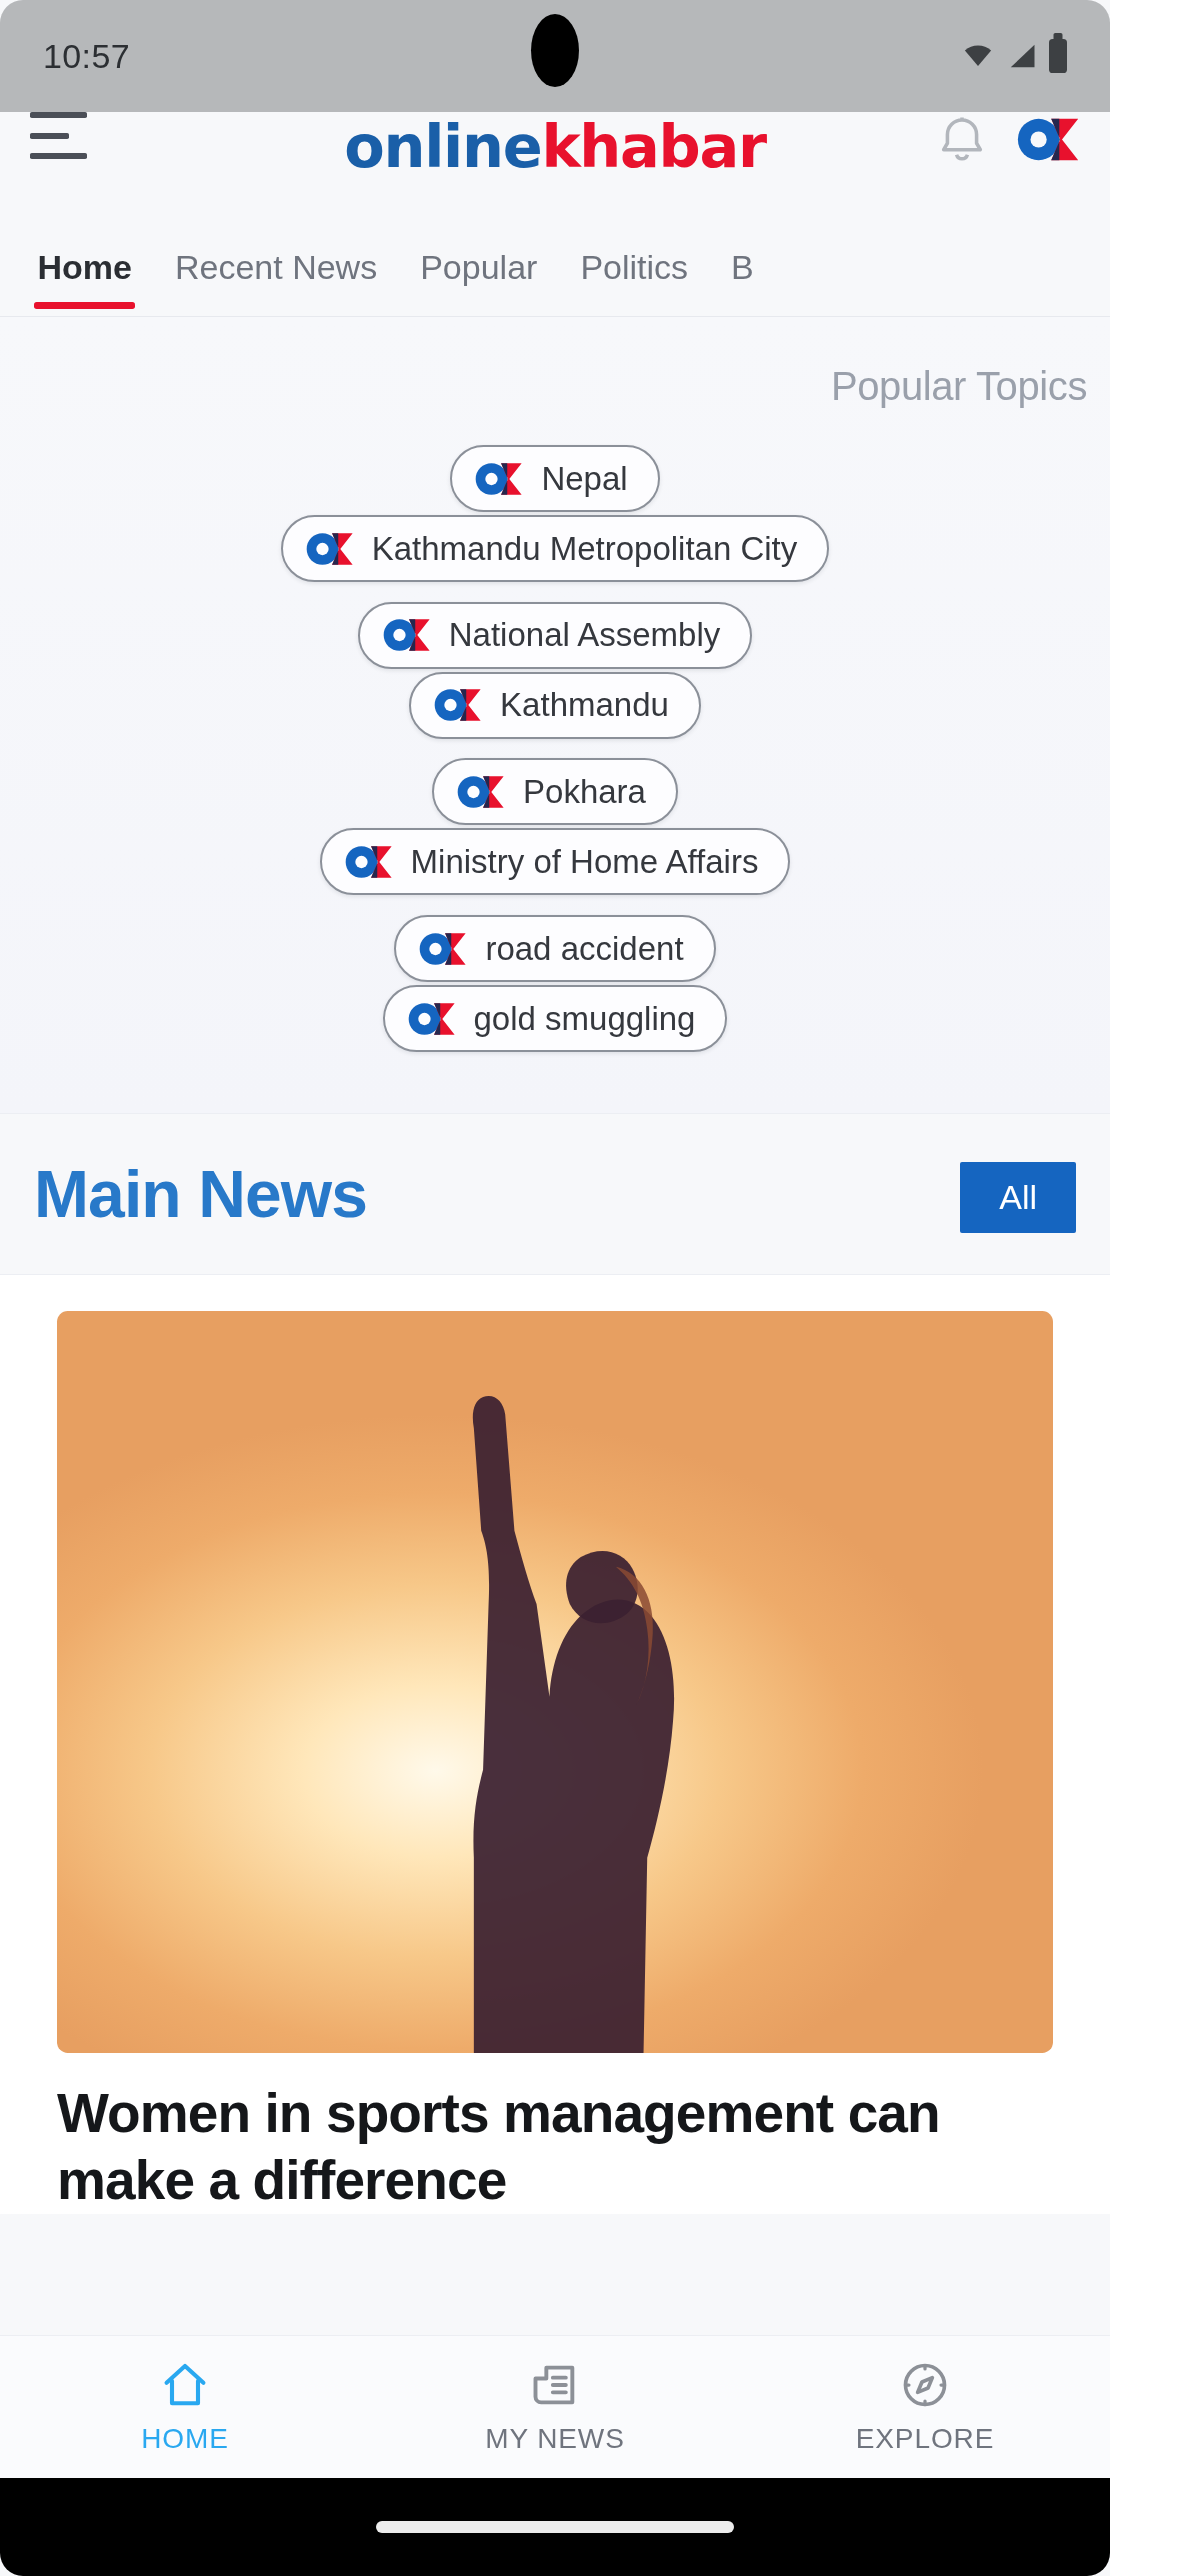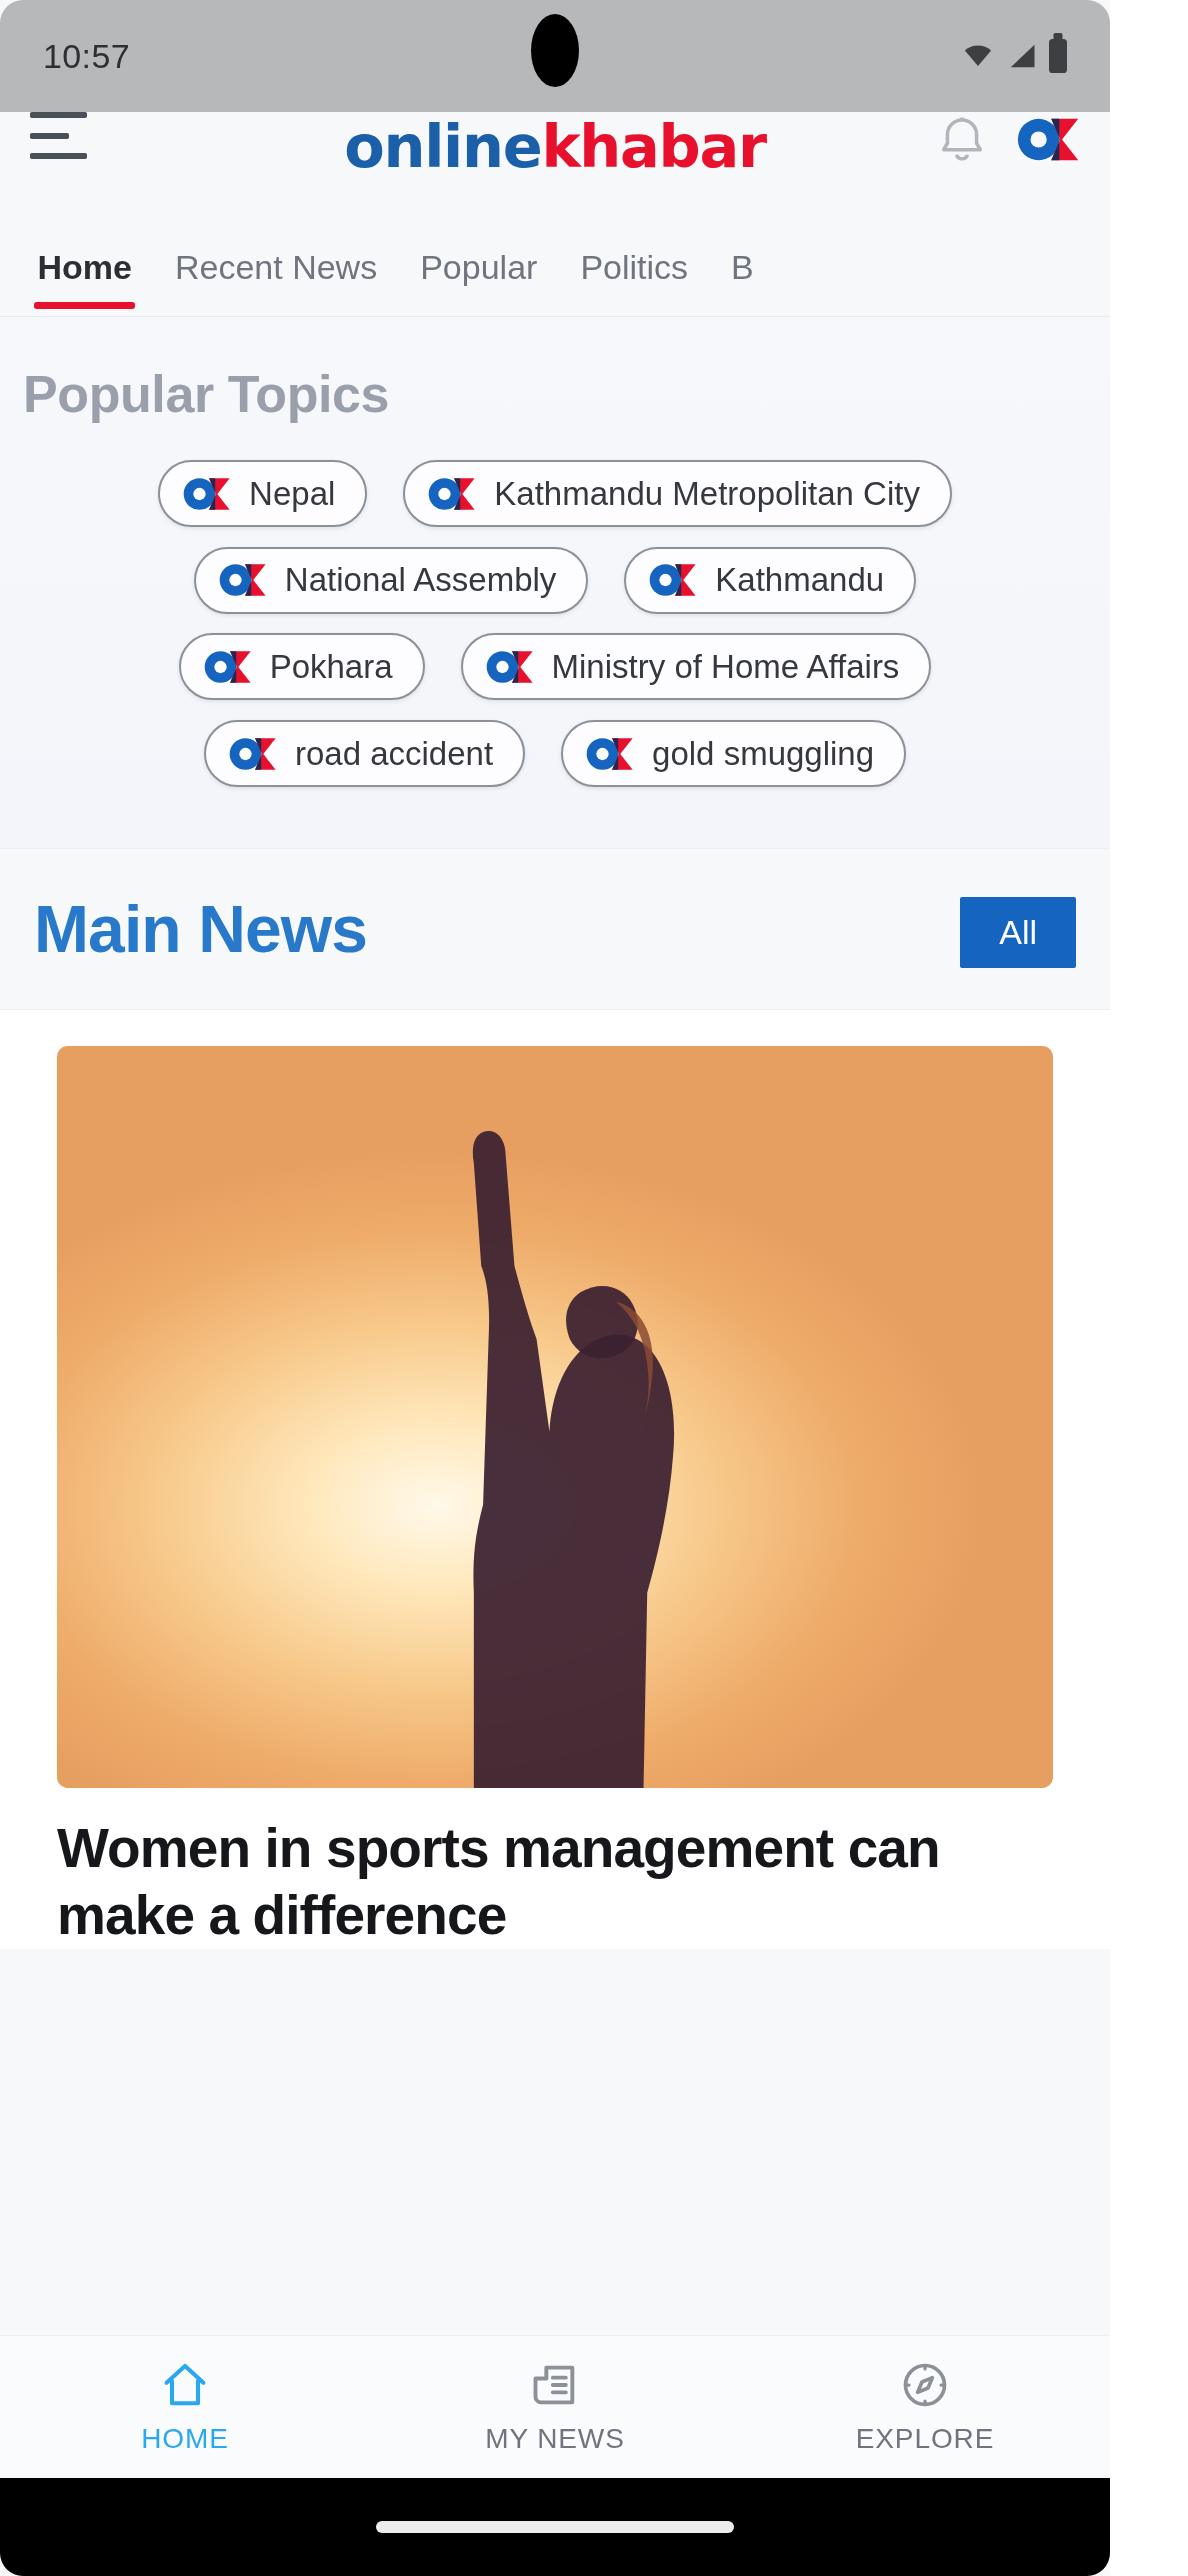--- a/index.html
+++ b/index.html
@@ -72,26 +72,26 @@
     content:""; position:absolute; left:18px; right:18px; bottom:7.2px;
     height:7.2px; background:#e8112d; border-radius:2.7px;
   }
 
   
   .topics {
     background:linear-gradient(180deg,#f7f8fb 0%,#f4f5fa 100%);
     padding:47px 23px 41px; border-bottom:1.8px solid #eceef3;
   }
   .topics-title {
-    text-align:left; font-size:52px; color:#9aa0ab; font-weight:bold;
+    text-align:right; font-size:40px; color:#9aa0ab; font-weight:normal;
     margin-bottom:36px; letter-spacing:-0.4px;
   }
   .chip-row {
     display:flex; justify-content:center; align-items:center;
-    gap:36px; margin-bottom:19.7px;
+    gap:3px; margin-bottom:19.7px;flex-direction:column;
   }
   .chip {
     display:inline-flex; align-items:center; gap:18px;
     background:#fdfdff; border:2.7px solid #8b9099; border-radius:894px;
     padding:12.5px 30px 12.5px 23px; cursor:pointer;
     box-shadow:0 1.8px 4.5px rgba(30,35,50,0.10);
   }
   .chip-label { font-size:33px; color:#35383e; white-space:nowrap; }
   .chip .oklogo-sm { width:48px; height:36px; flex:0 0 auto; }
 

